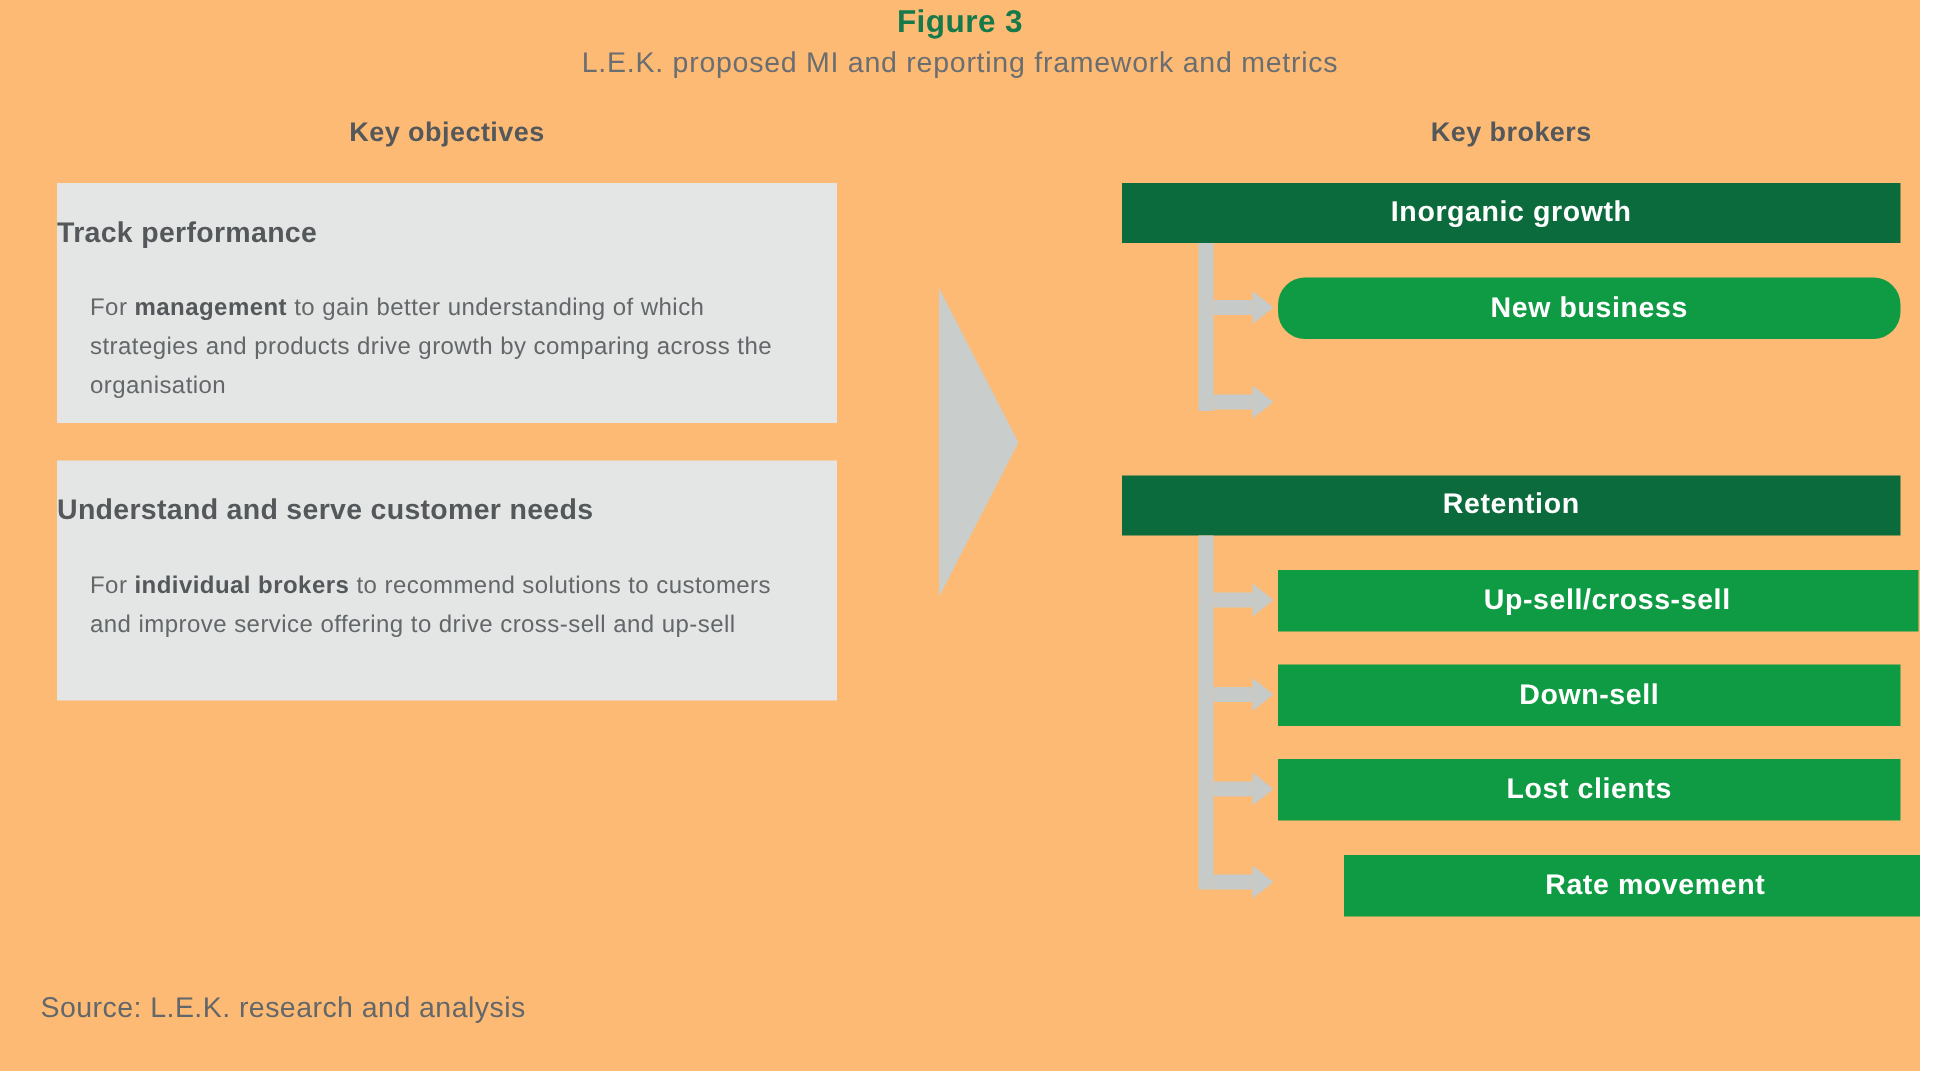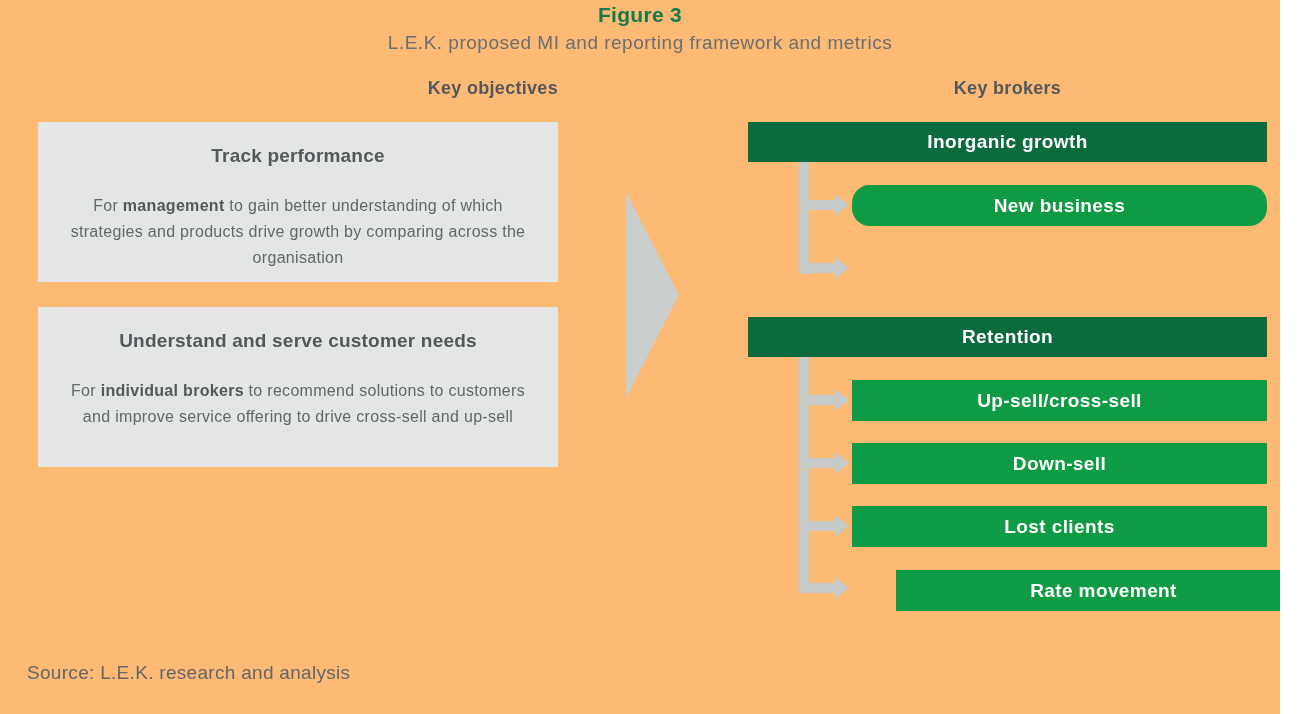--- a/index.html
+++ b/index.html
@@ -30,31 +30,31 @@
   }
   .col-heading {
     position: absolute;
     top: 78px;
     text-align: center;
     font-size: 18px;
     font-weight: bold;
     color: #54585b;
     letter-spacing: 0.3px;
   }
-  .obj-heading { left: 38px; width: 520px; text-align: right; }
+  .obj-heading { left: 38px; width: 520px; }
   .met-heading { left: 748px; width: 519px; }
 
   .obj-box {
     position: absolute;
     left: 38px;
     width: 520px;
     height: 160px;
     background: #e3e6e4;
     box-sizing: border-box;
-    text-align: center;
+    text-align: left;
   }
   .obj-box-1 { top: 122px; }
   .obj-box-2 { top: 307px; }
   .obj-title {
     margin-top: 23px;
     font-size: 19px;
     font-weight: bold;
     color: #54585b;
     letter-spacing: 0.2px;
   }
@@ -143,21 +143,21 @@
   </div>
   <div class="conn-h" style="top:263px;"></div>
   <div class="conn-arrowhead" style="top:257px;"></div>
 
   <div class="bar bar-parent" style="top:317px;">
     <span>Retention</span>
   </div>
   <div class="conn-v" style="top:357px; height:236px;"></div>
   <div class="conn-h" style="top:395px;"></div>
   <div class="conn-arrowhead" style="top:389px;"></div>
-  <div class="bar bar-child" style="top:380px;">
+  <div class="bar bar-child" style="top:380px;padding-left:12px;">
     <span>Up-sell/cross-sell</span>
   </div>
   <div class="conn-h" style="top:458px;"></div>
   <div class="conn-arrowhead" style="top:452px;"></div>
   <div class="bar bar-child" style="top:443px;">
     <span>Down-sell</span>
   </div>
   <div class="conn-h" style="top:521px;"></div>
   <div class="conn-arrowhead" style="top:515px;"></div>
   <div class="bar bar-child" style="top:506px;">

